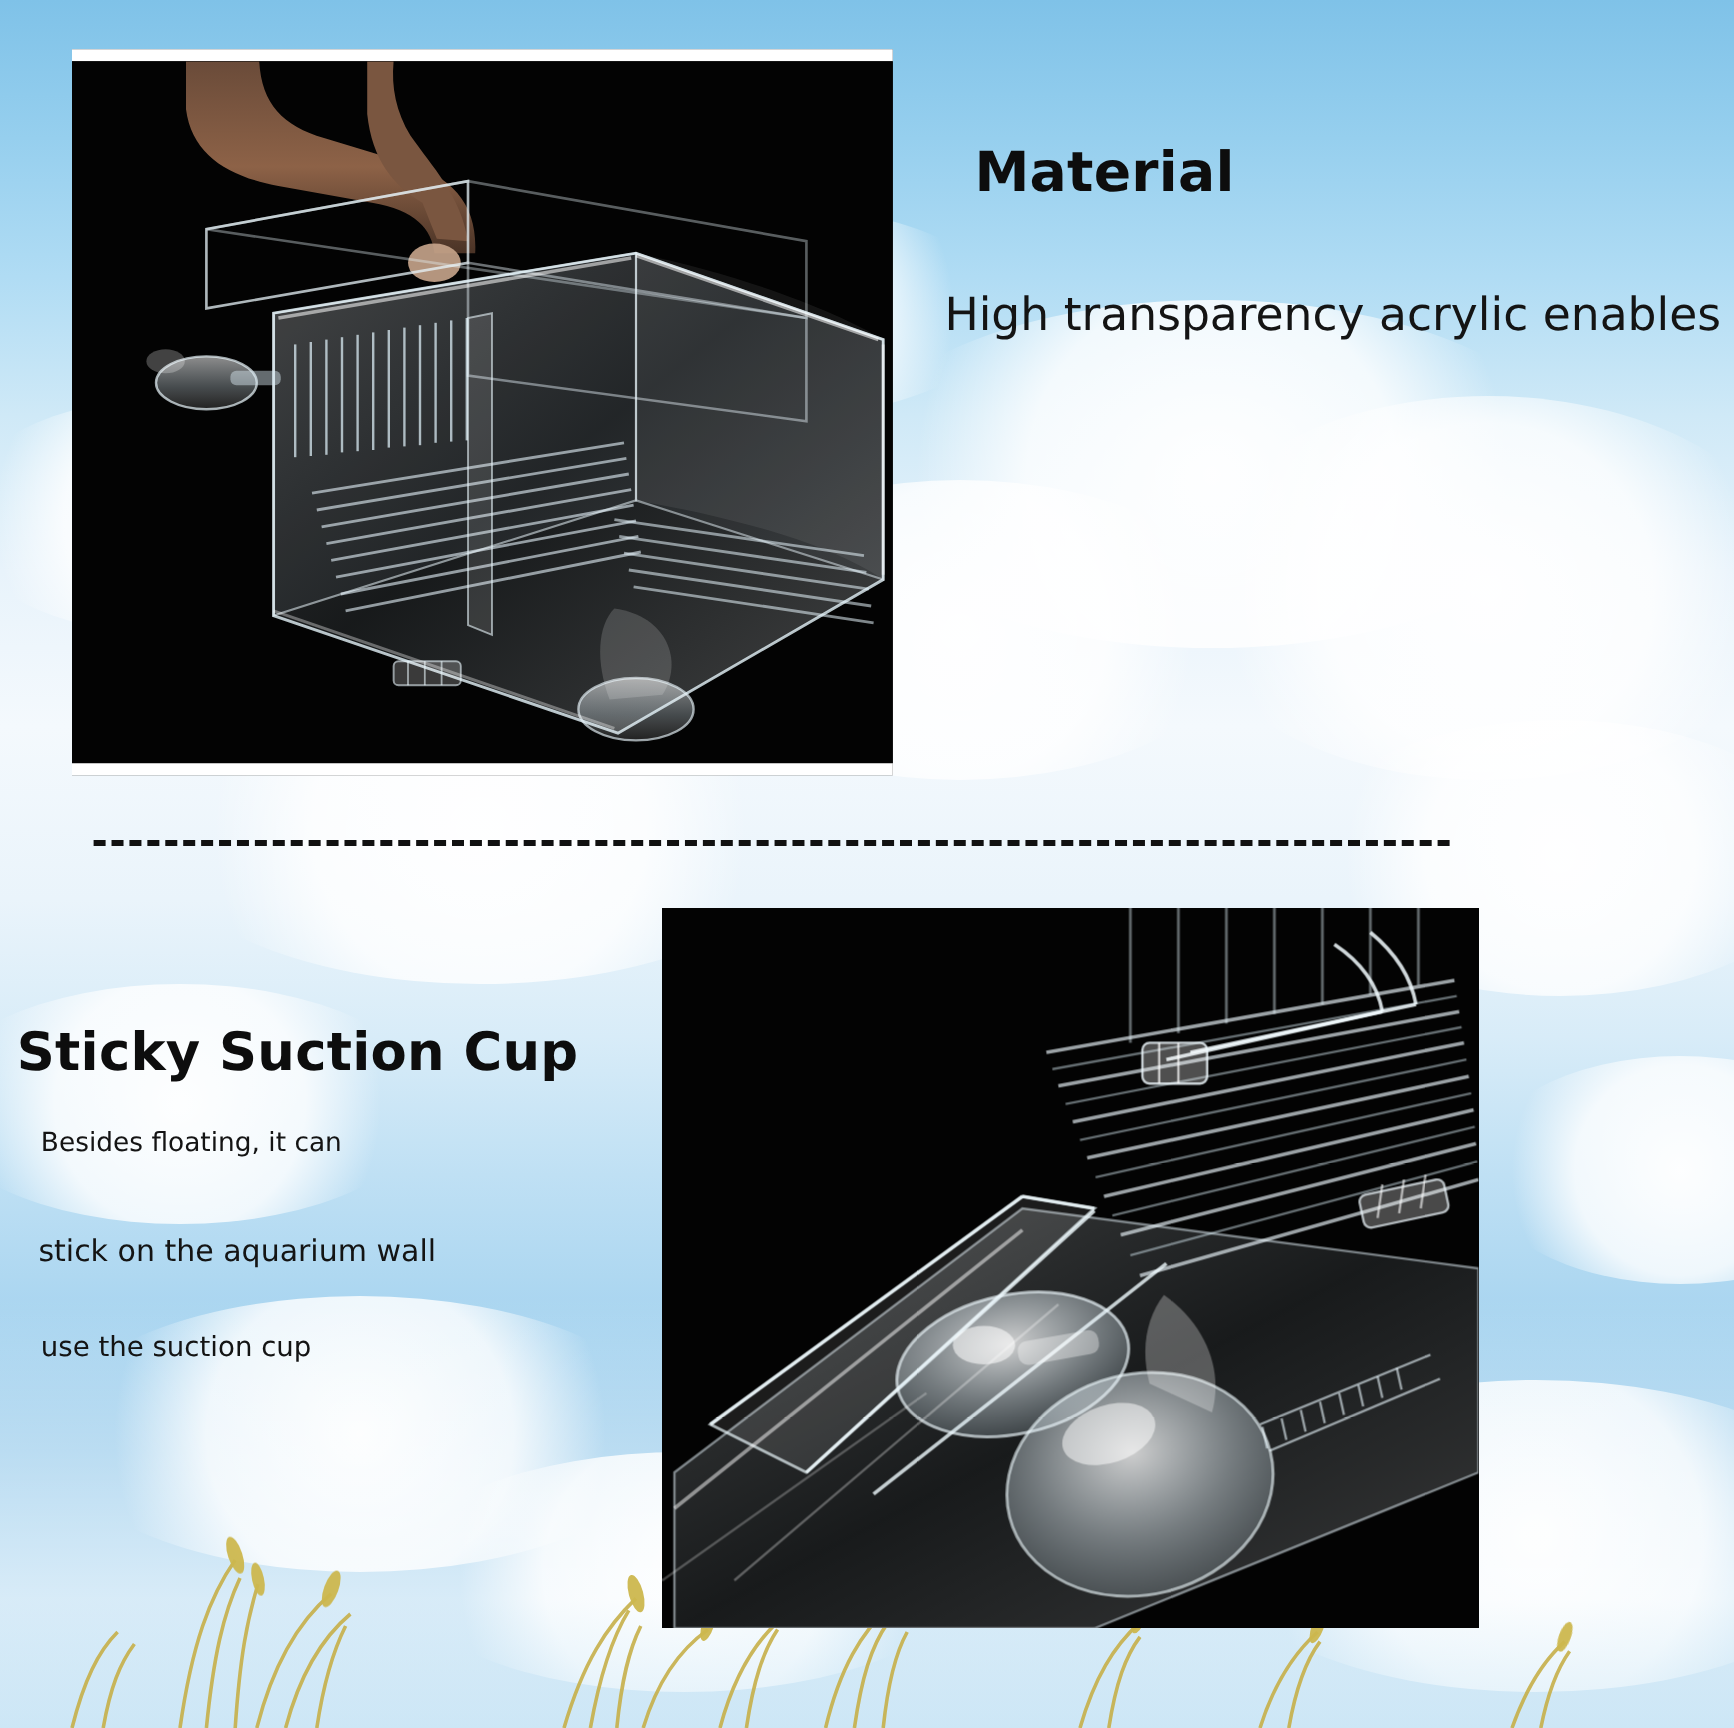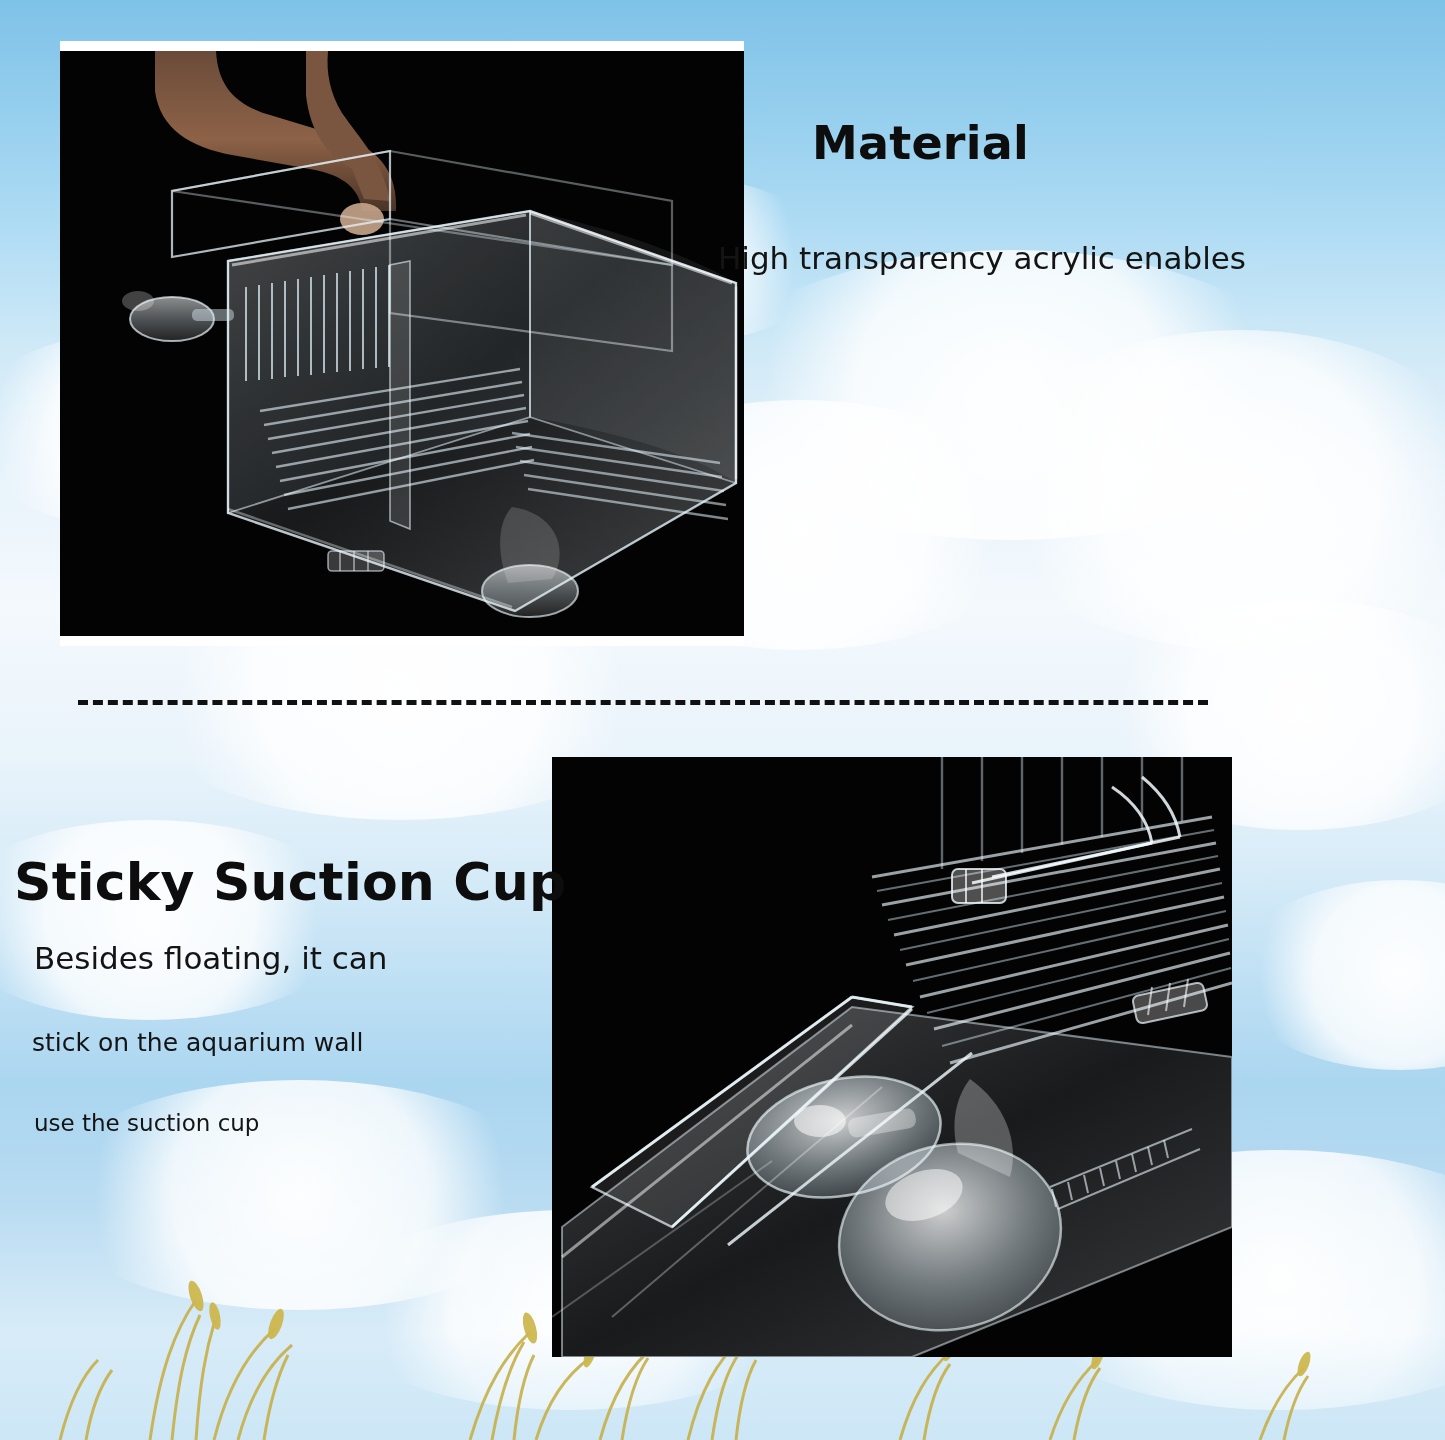--- a/index.html
+++ b/index.html
@@ -132,40 +132,40 @@
     color: #141414;
     white-space: nowrap;
   }
 
   #material-title {
     left: 812px;
     top: 116px;
     font-size: 46px;
   }
   #material-l1 {
-    left: 718px;
+    left: 787px;
     top: 240px;
-    font-size: 31px;
+    font-size: 38px;
   }
   #material-l2 {
     left: 757px;
     top: 315px;
     font-size: 31px;
   }
 
   #suction-title {
     left: 14px;
     top: 852px;
-    font-size: 52px;
+    font-size: 44px;
     z-index: 5;
   }
   #suction-l1 {
     left: 34px;
     top: 940px;
-    font-size: 31px;
+    font-size: 22px;
   }
   #suction-l2 {
     left: 32px;
     top: 1028px;
     font-size: 25px;
     text-align: right;
   }
   #suction-l3 {
     left: 34px;
     top: 1110px;

